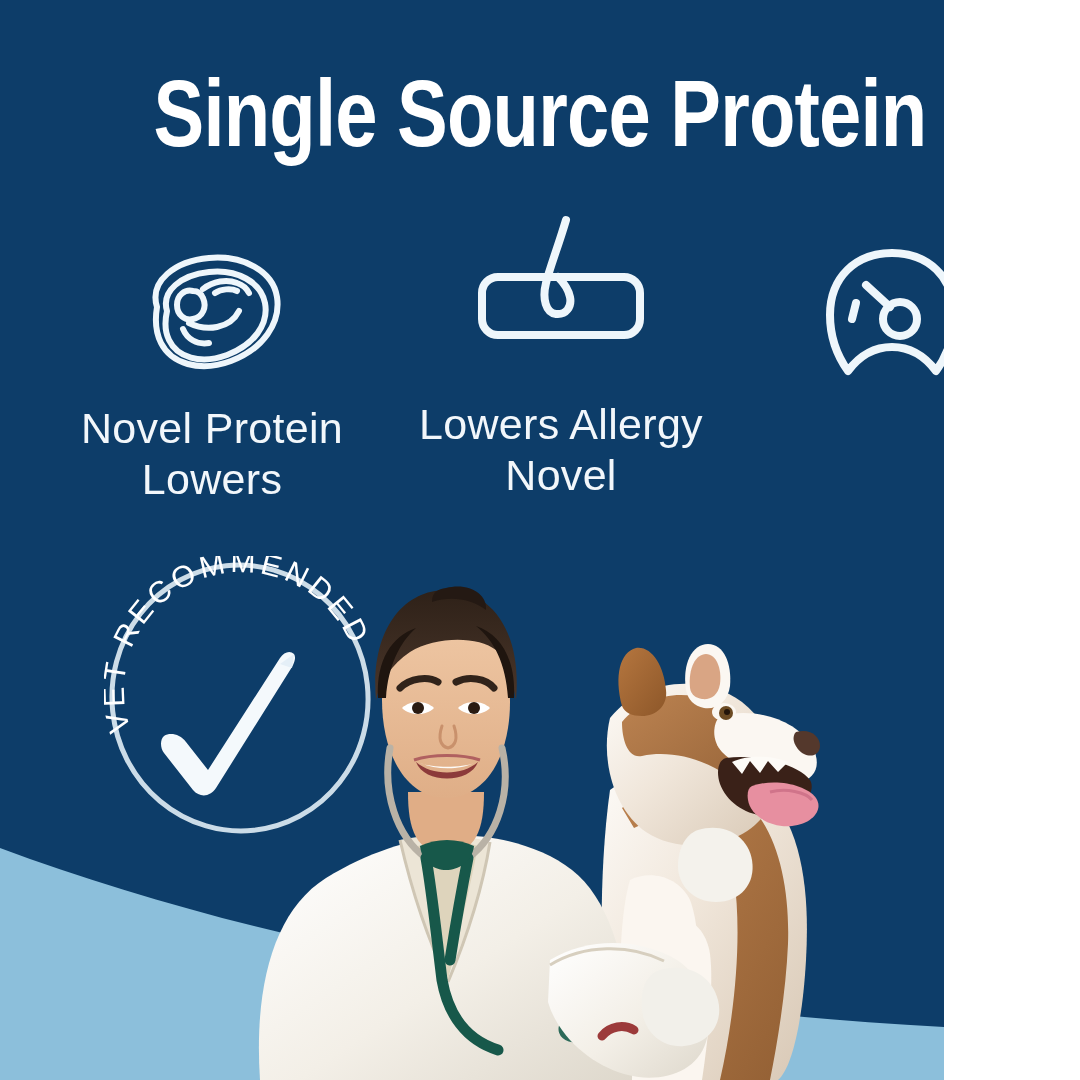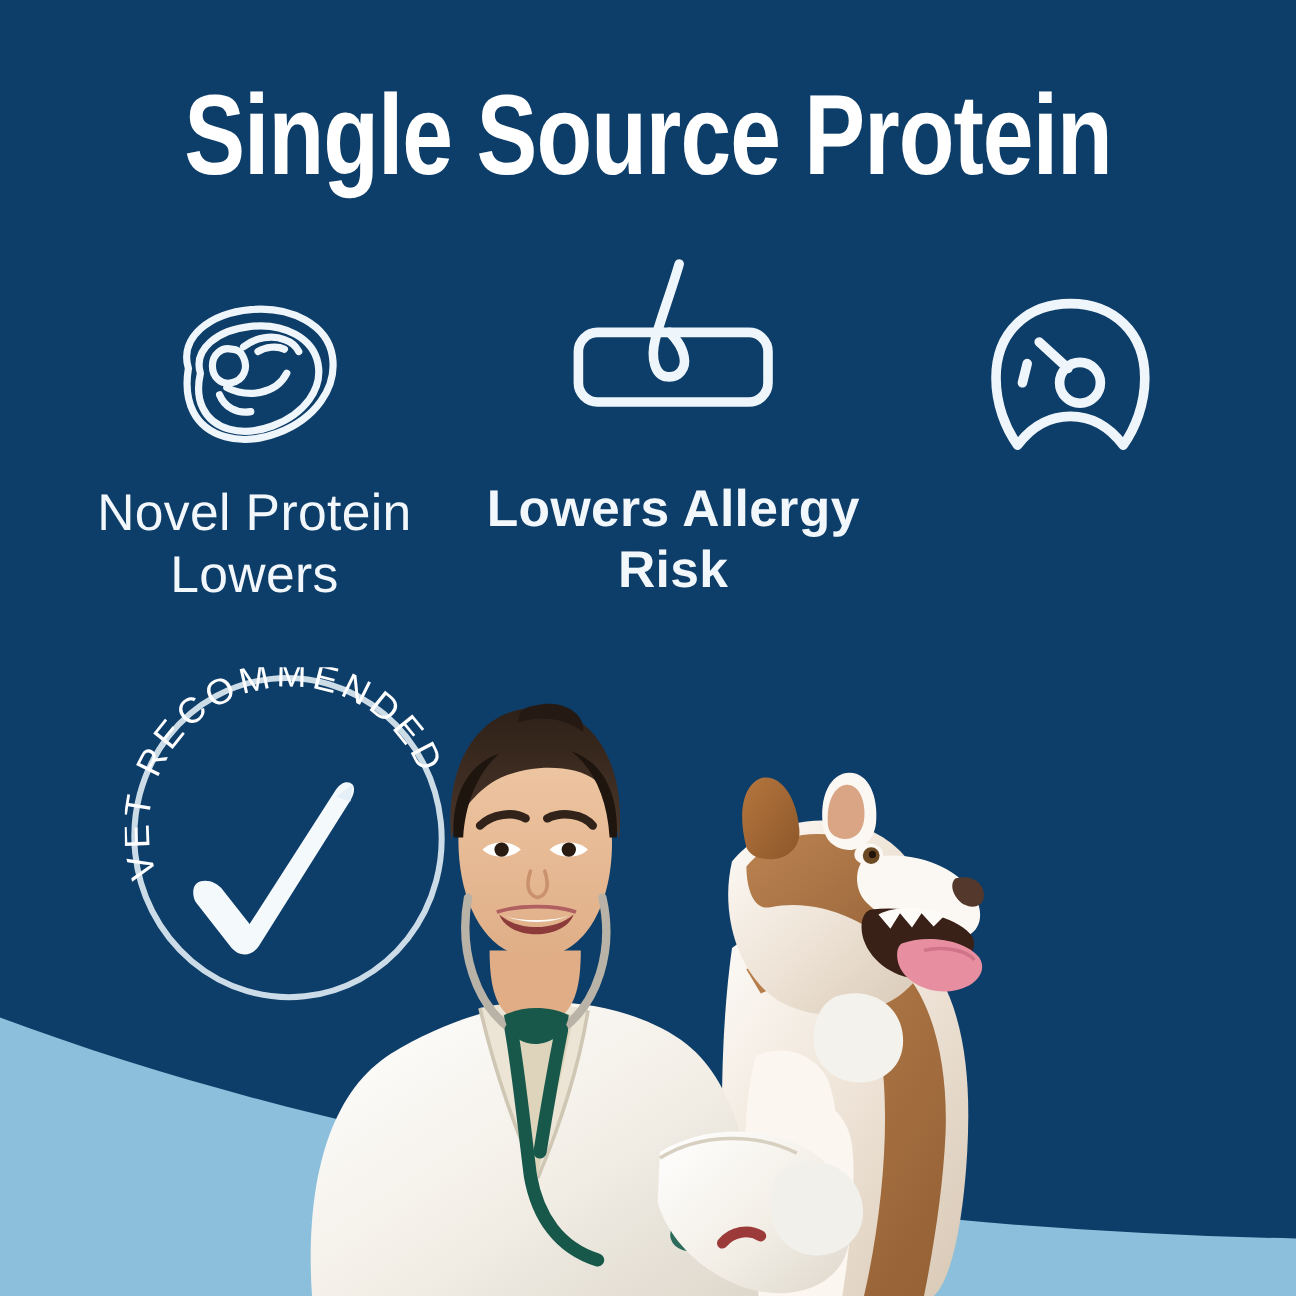--- a/index.html
+++ b/index.html
@@ -1,20 +1,20 @@
 <!DOCTYPE html>
 <html><head>
 <meta charset="utf-8">
 <style>
   html,body{margin:0;padding:0;background:#ffffff;}
   body{font-family:"Liberation Sans",sans-serif;}
 
   .canvas{
     position:relative;
-    width:1080px;height:1080px;
+    width:944px;height:1080px;
     background:#0d3d69;
     overflow:hidden;
   }
 
   
   .title{
     position:absolute;
     left:0;top:66px;width:1080px;
     text-align:center;
     color:#ffffff;
@@ -54,21 +54,21 @@
 
   .feat-label{
     margin-top:18px;
     color:#f2f7fb;
     font-family:"Liberation Sans",sans-serif;
     font-weight:300;
     font-size:43px;
     line-height:1.18;
     letter-spacing:.3px;
   }
-  .feature.f2 .feat-label{margin-top:14px;font-weight:bold;}
+  .feature.f2 .feat-label{margin-top:14px;}
 
   
   .bottom-curve{
     position:absolute;
     left:0;bottom:0;width:1080px;height:260px;
     pointer-events:none;
   }
 
   
   .badge{
@@ -121,21 +121,21 @@
     <div class="feature f2">
       <div class="icon-wrap">
         <svg width="190" height="135" viewBox="0 0 190 135" fill="none" stroke="#eef6fb" stroke-width="8" stroke-linecap="round" stroke-linejoin="round">
           <rect x="16" y="62" width="158" height="58" rx="16"></rect>
           <path d="M100 5 C92 32 84 52 80 68 C76 84 80 98 90 99 C100 100 106 92 104 82
                    C102 72 96 66 92 62" fill="none"></path>
         </svg>
       </div>
       <div class="feat-label">
         <div>Lowers Allergy</div>
-        <div>Risk</div>
+        <div>Novel</div>
       </div>
     </div>
 
     <div class="feature f3">
       <div class="icon-wrap">
         <svg width="160" height="140" viewBox="0 0 160 140" fill="none" stroke="#eef6fb" stroke-width="8" stroke-linecap="round" stroke-linejoin="round">
           <path d="M18 70 C18 32 44 8 80 8 C116 8 142 32 142 70
                    C142 92 134 112 124 126 C112 110 98 102 80 102
                    C62 102 48 110 36 126 C26 112 18 92 18 70 Z"></path>
           <circle cx="88" cy="74" r="17"></circle>

